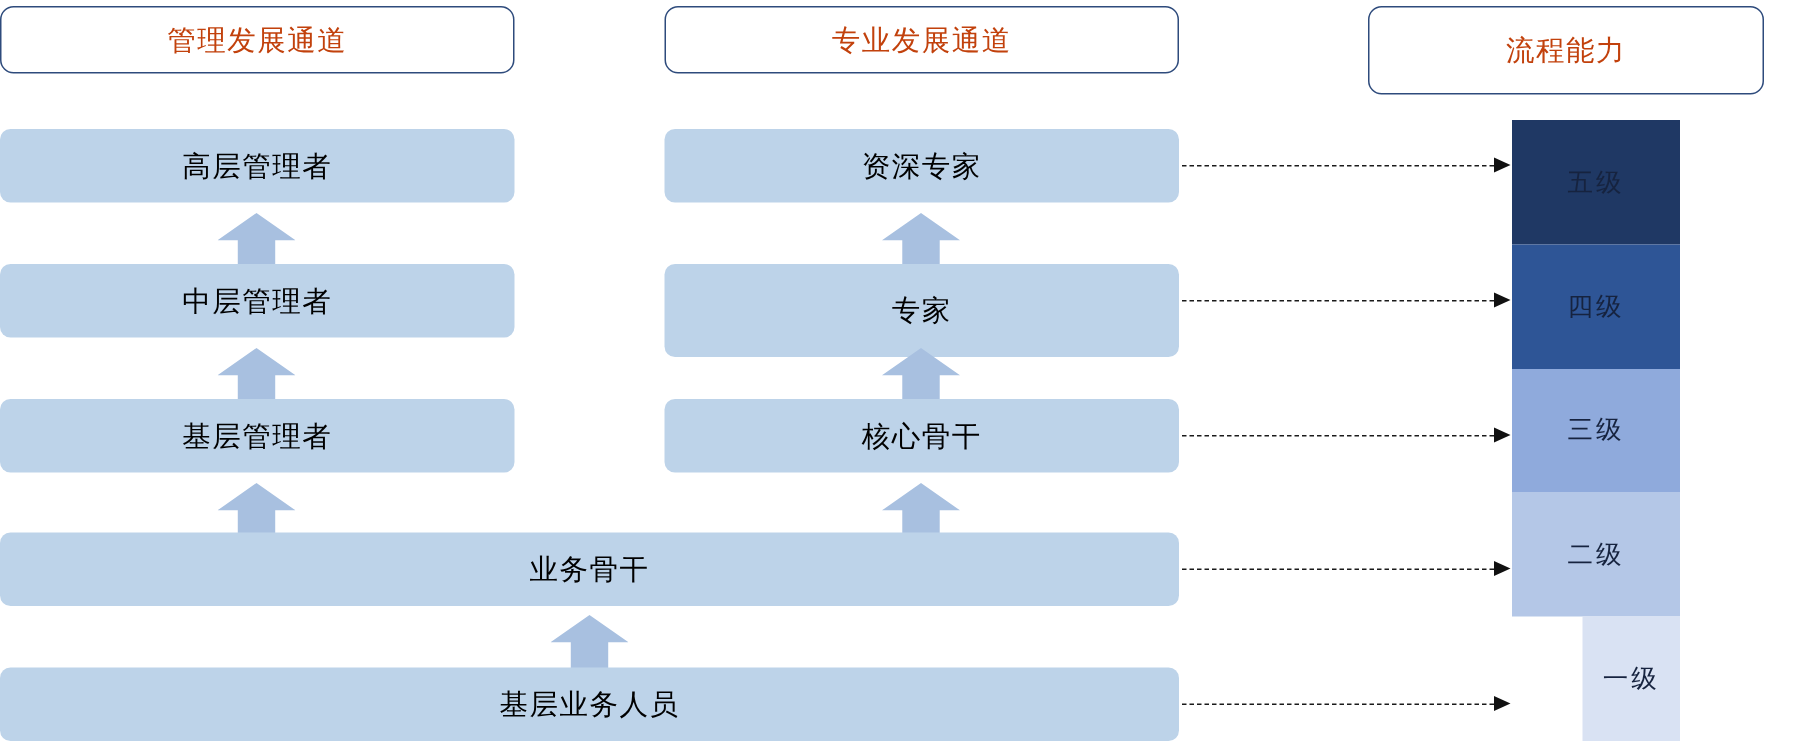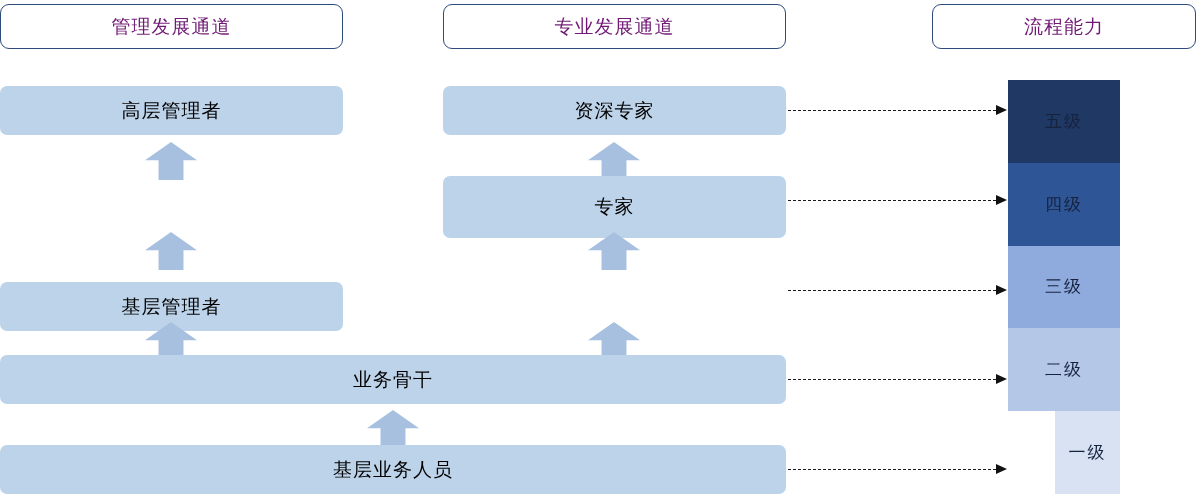--- a/index.html
+++ b/index.html
@@ -18,21 +18,21 @@
     overflow: hidden;
   }
 
   
   .header-box {
     position: absolute;
     box-sizing: border-box;
     border: 1.6px solid #2E4B7C;
     border-radius: 9px;
     background: #ffffff;
-    color: #701a75;
+    color: #c2410c;
     display: flex;
     align-items: center;
     justify-content: center;
     font-size: 19px;
     letter-spacing: 1px;
   }
 
   
   .rung {
     position: absolute;
@@ -97,51 +97,57 @@
 <div id="canvas">
 
   <div class="header-box" style="left:0px; top:4px; width:343px; height:45px;">
     <span>管理发展通道</span>
   </div>
 
   <div class="header-box" style="left:443px; top:4px; width:343px; height:45px;">
     <span>专业发展通道</span>
   </div>
 
-  <div class="header-box" style="left:932px; top:4px; width:264px; height:45px;">
+  <div class="header-box" style="left:912px; top:4px; width:264px; height:59px;">
     <span>流程能力</span>
   </div>
 
   <div class="rung" style="left:0px; top:86px; width:343px; height:49px;">
     <span>高层管理者</span>
   </div>
 
   <div class="up-arrow" style="left:145px; top:142px;"></div>
 
+  <div class="rung" style="left:0px; top:176px; width:343px; height:49px;">
+    <span>中层管理者</span>
+  </div>
 
   <div class="up-arrow" style="left:145px; top:232px;"></div>
 
-  <div class="rung" style="left:0px; top:266px; width:343px; height:49px;margin-top:16px;">
+  <div class="rung" style="left:0px; top:266px; width:343px; height:49px;">
     <span>基层管理者</span>
   </div>
 
   <div class="up-arrow" style="left:145px; top:322px;"></div>
 
   <div class="rung" style="left:443px; top:86px; width:343px; height:49px;">
     <span>资深专家</span>
   </div>
 
   <div class="up-arrow" style="left:588px; top:142px;"></div>
 
   <div class="rung" style="left:443px; top:176px; width:343px; height:62px;">
     <span>专家</span>
   </div>
 
   <div class="up-arrow" style="left:588px; top:232px;"></div>
 
+  <div class="rung" style="left:443px; top:266px; width:343px; height:49px;">
+    <span>核心骨干</span>
+  </div>
 
   <div class="up-arrow" style="left:588px; top:322px;"></div>
 
   <div class="rung" style="left:0px; top:355px; width:786px; height:49px;">
     <span>业务骨干</span>
   </div>
 
   <div class="up-arrow" style="left:367px; top:410px;"></div>
 
   <div class="rung" style="left:0px; top:445px; width:786px; height:49px;">

